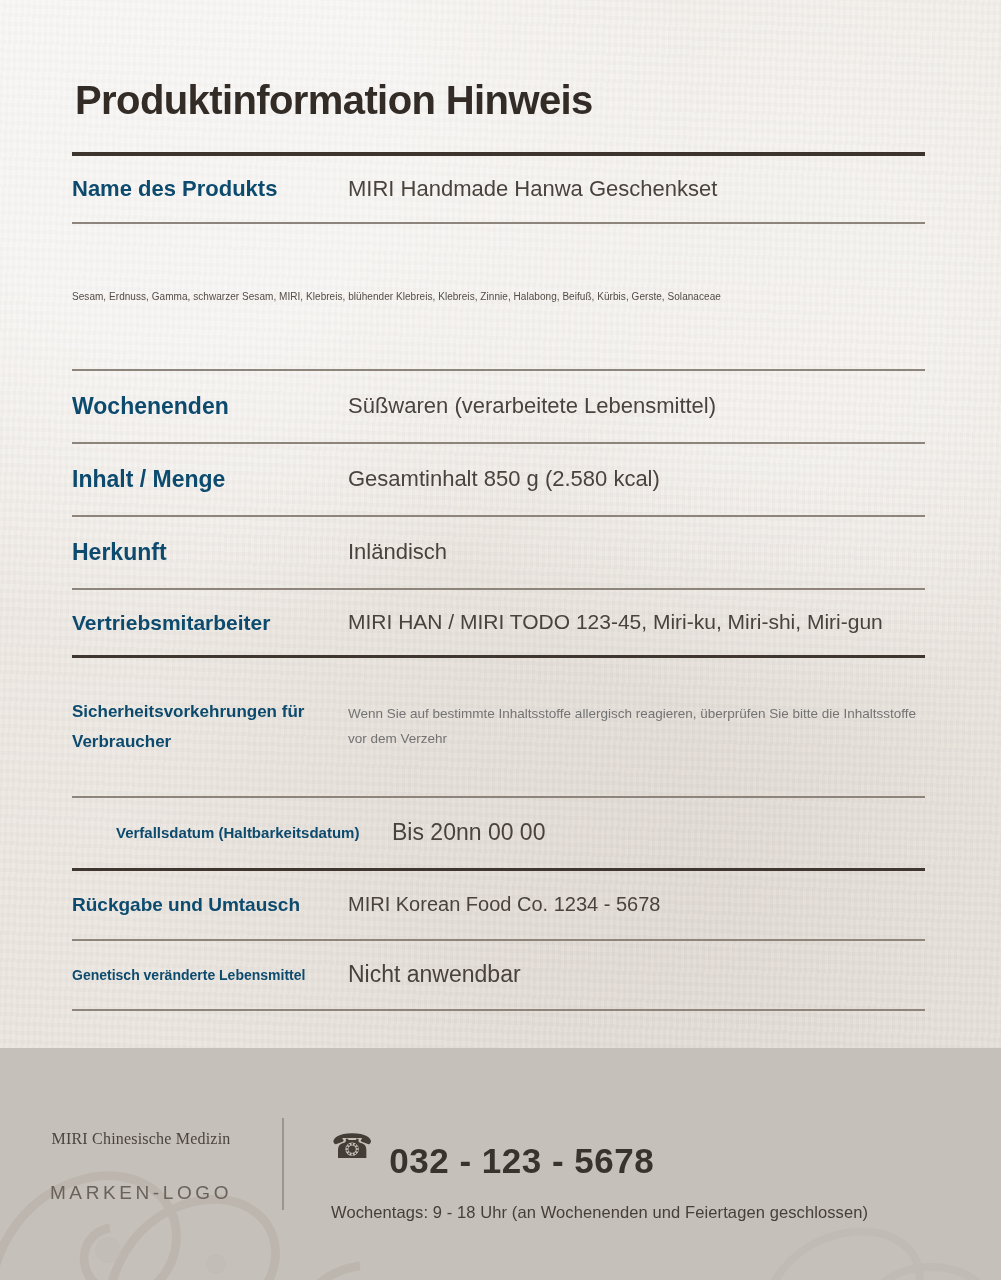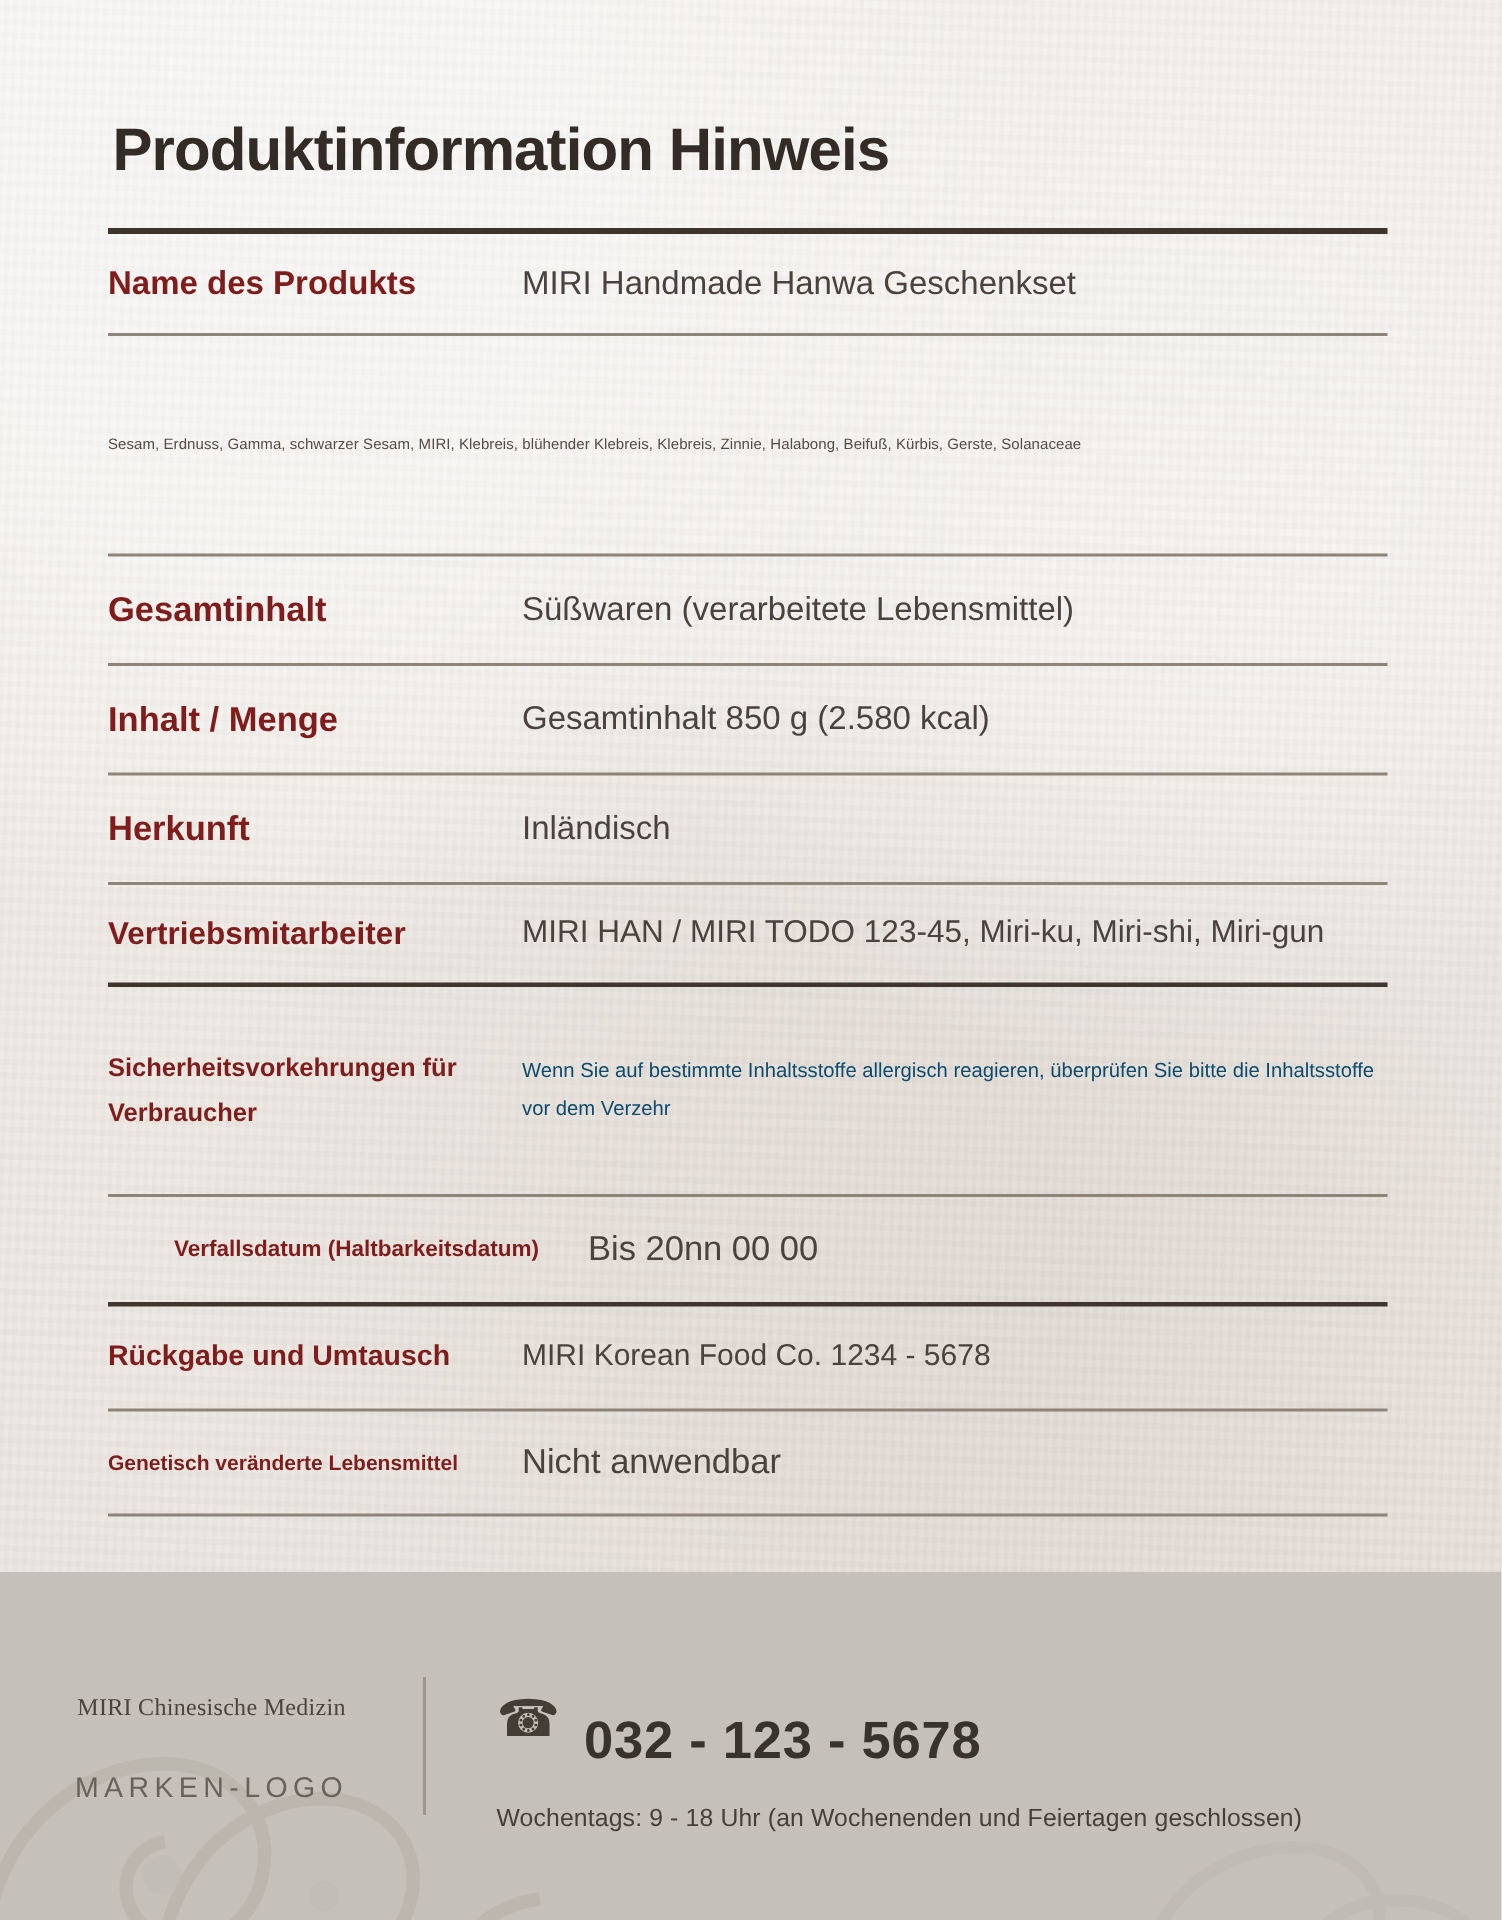--- a/index.html
+++ b/index.html
@@ -81,21 +81,21 @@
 
   .row {
     display:flex;
     align-items:center;
   }
 
   .row .label {
     flex:0 0 auto;
     width:276px;
     font-weight:bold;
-    color:#7f1d1d;
+    color:#0c4a6e;
     line-height:1.32;
   }
 
   .row .value {
     flex:1 1 auto;
     color:#4a433d;
     line-height:1.38;
   }
 
   
@@ -110,21 +110,21 @@
   .row.r-std        { height:71px; }
   .row.r-std .label { font-size:23px; }
   .row.r-std .value { font-size:22px; }
 
   .row.r-dist       { height:65px; }
   .row.r-dist .label{ font-size:21px; }
   .row.r-dist .value{ font-size:21px; }
 
   .row.r-safety     { height:138px; align-items:center; }
   .row.r-safety .label{ font-size:17px; line-height:1.75; }
-  .row.r-safety .value{ font-size:13.5px; line-height:1.85; color:#0c4a6e; }
+  .row.r-safety .value{ font-size:13.5px; line-height:1.85; color:#737373; }
 
   .row.r-exp        { height:70px;margin-left:44px; }
   .row.r-exp .label { font-size:15px; }
   .row.r-exp .value { font-size:23px; }
 
   .row.r-return     { height:68px; }
   .row.r-return .label{ font-size:19px; }
   .row.r-return .value{ font-size:20px; }
 
   .row.r-gmo        { height:68px; }
@@ -249,21 +249,21 @@
 
     <div class="rule-thin"></div>
 
     <div class="row r-comp">
       <div class="value">Sesam, Erdnuss, Gamma, schwarzer Sesam, MIRI, Klebreis, blühender Klebreis, Klebreis, Zinnie, Halabong, Beifuß, Kürbis, Gerste, Solanaceae</div>
     </div>
 
     <div class="rule-thin"></div>
 
     <div class="row r-std">
-      <div class="label">Gesamtinhalt</div>
+      <div class="label">Wochenenden</div>
       <div class="value">Süßwaren (verarbeitete Lebensmittel)</div>
     </div>
 
     <div class="rule-thin"></div>
 
     <div class="row r-std">
       <div class="label">Inhalt / Menge</div>
       <div class="value">Gesamtinhalt 850 g (2.580 kcal)</div>
     </div>
 

